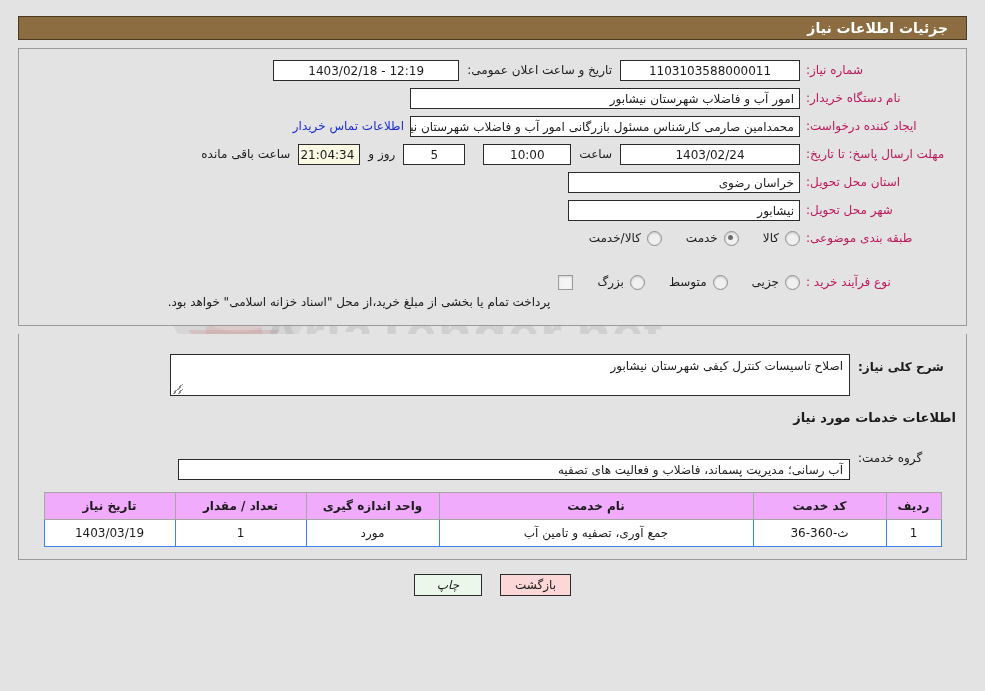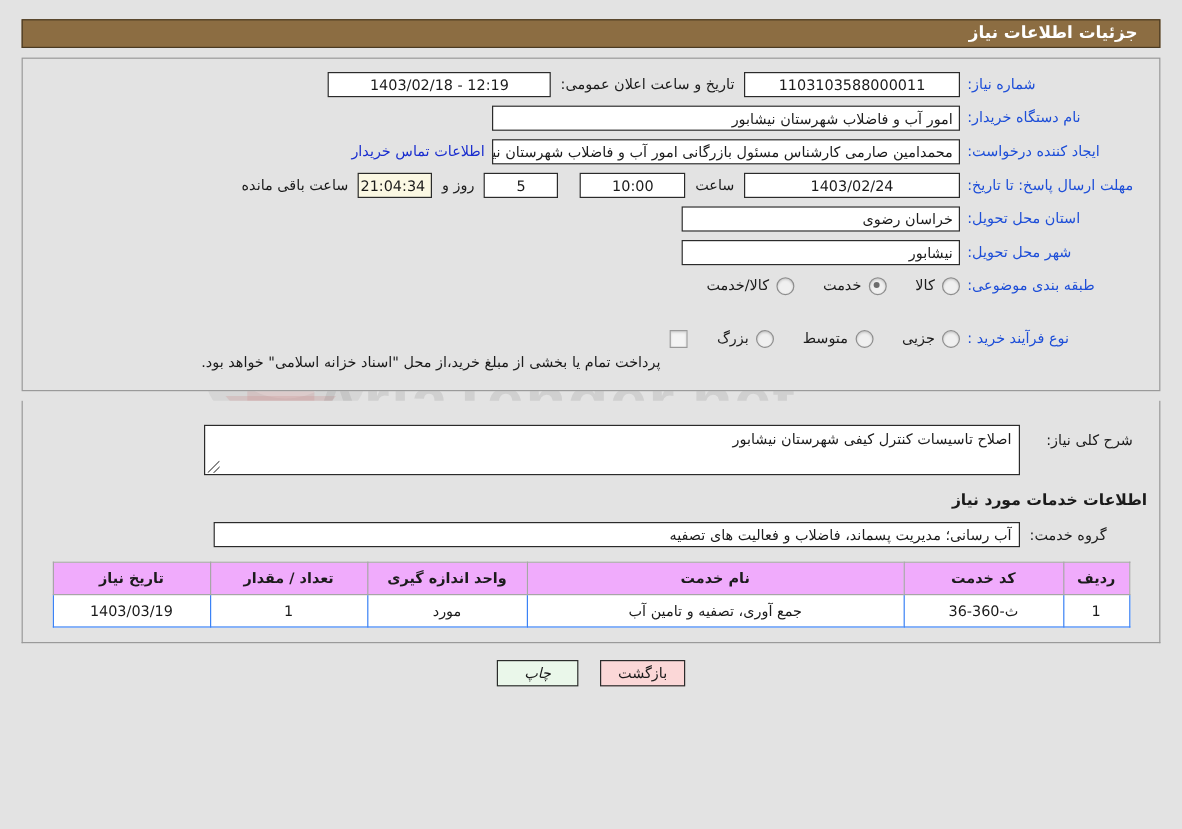--- a/index.html
+++ b/index.html
@@ -70,21 +70,21 @@
 
   .row{
     display:flex;align-items:center;
     margin-bottom:6px;
     min-height:22px;
   }
   .lbl{
     flex:0 0 auto;
     text-align:left;
     padding-left:6px;
-    font-size:12px;color:#1d4ed8;
+    font-size:12px;color:#be185d;
     white-space:nowrap;
   }
   .lbl.w150{width:152px;}
 
   .fld{
     border:1px solid #2b2b2b;
     background:#ffffff;
     height:21px;line-height:21px;
     box-sizing:border-box;
     padding:0 5px;
@@ -130,22 +130,22 @@
     width:13px;height:13px;
     border:1px solid #9a9a9a;background:#f4f4f4;
     box-shadow:inset 0 1px 2px rgba(0,0,0,.15);
     display:inline-block;margin-left:8px;
   }
   .note{font-size:12px;white-space:nowrap;margin-top:40px;}
 
   
   .descrow{display:flex;align-items:flex-start;margin:10px 0 0 0;}
   .desc-lbl{
-    width:100px;text-align:center;padding-left:8px;
-    font-weight:normal;font-size:12px;padding-top:6px;
+    width:100px;text-align:left;padding-left:8px;
+    font-weight:bold;font-size:12px;padding-top:6px;
   }
   .textarea{
     border:1px solid #2b2b2b;background:#fff;
     width:680px;height:42px;box-sizing:border-box;
     padding:4px 6px;font-size:12px;position:relative;
   }
   .textarea .grip{
     position:absolute;left:2px;bottom:1px;
     width:10px;height:10px;
     background:
@@ -154,21 +154,21 @@
   }
   .section-h{
     font-weight:bold;font-size:13px;
     margin:14px 0 10px 0;text-align:right;padding-right:2px;
   }
   .grouprow{display:flex;align-items:center;margin-bottom:12px;}
   .group-lbl{width:100px;text-align:left;padding-left:8px;font-weight:normal;font-size:12px;}
   .group-fld{
     border:1px solid #2b2b2b;background:#fff;
     width:672px;height:21px;line-height:21px;box-sizing:border-box;
-    padding:0 6px;font-size:12px;
+    padding:0 6px;font-size:12px;margin-top:24px;
   }
 
   
   table.needs{
     border-collapse:collapse;
     width:898px;margin:4px auto 0 auto;
     background:#fff;
     font-size:12px;
   }
   table.needs th{

